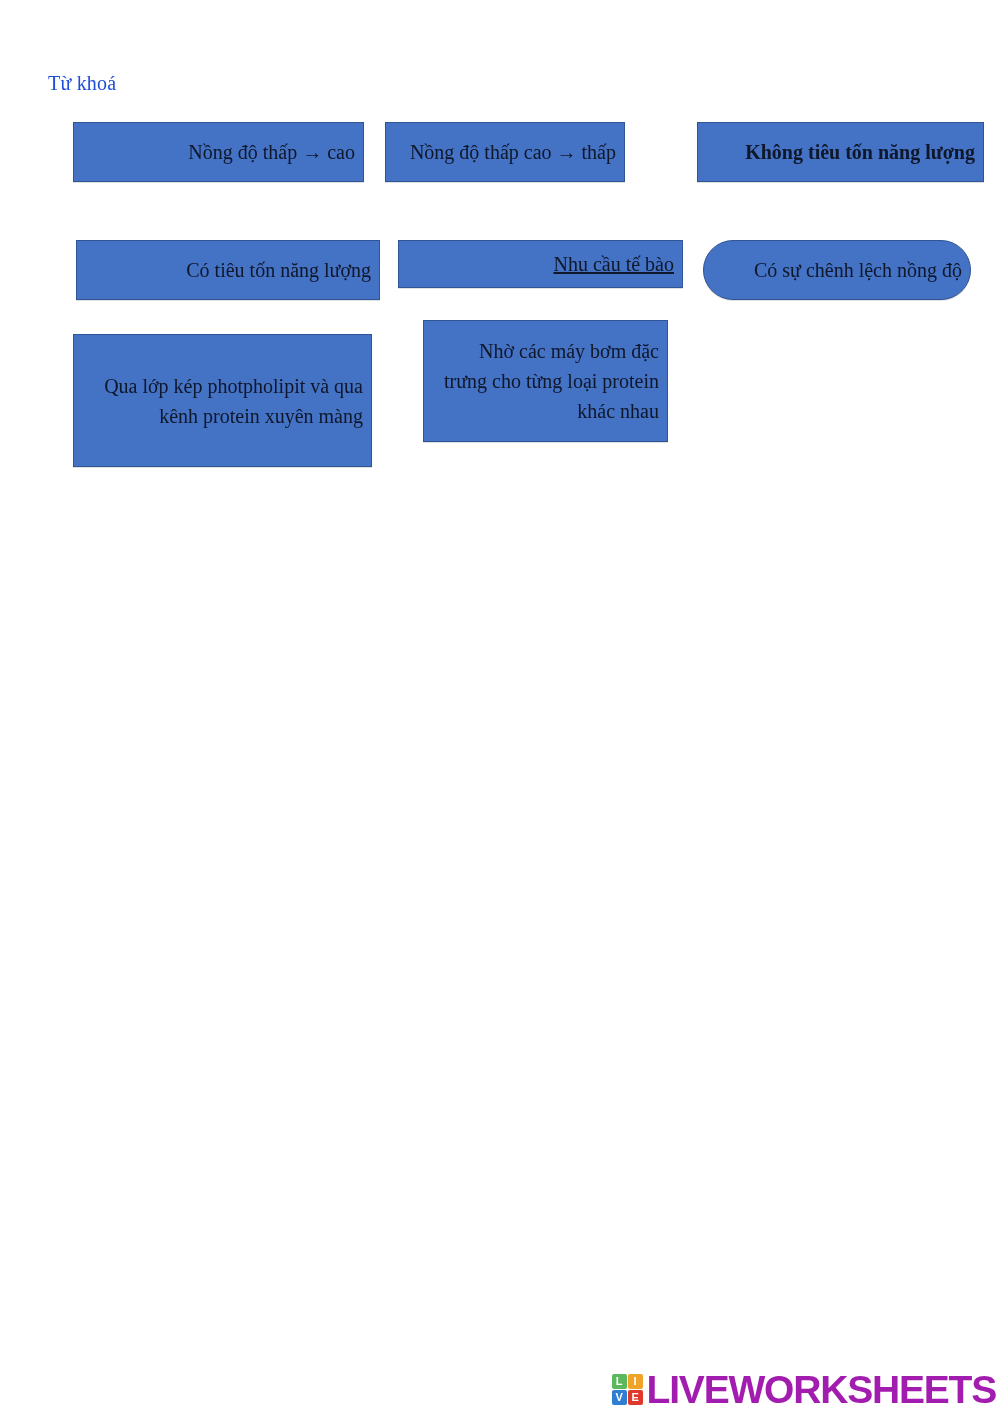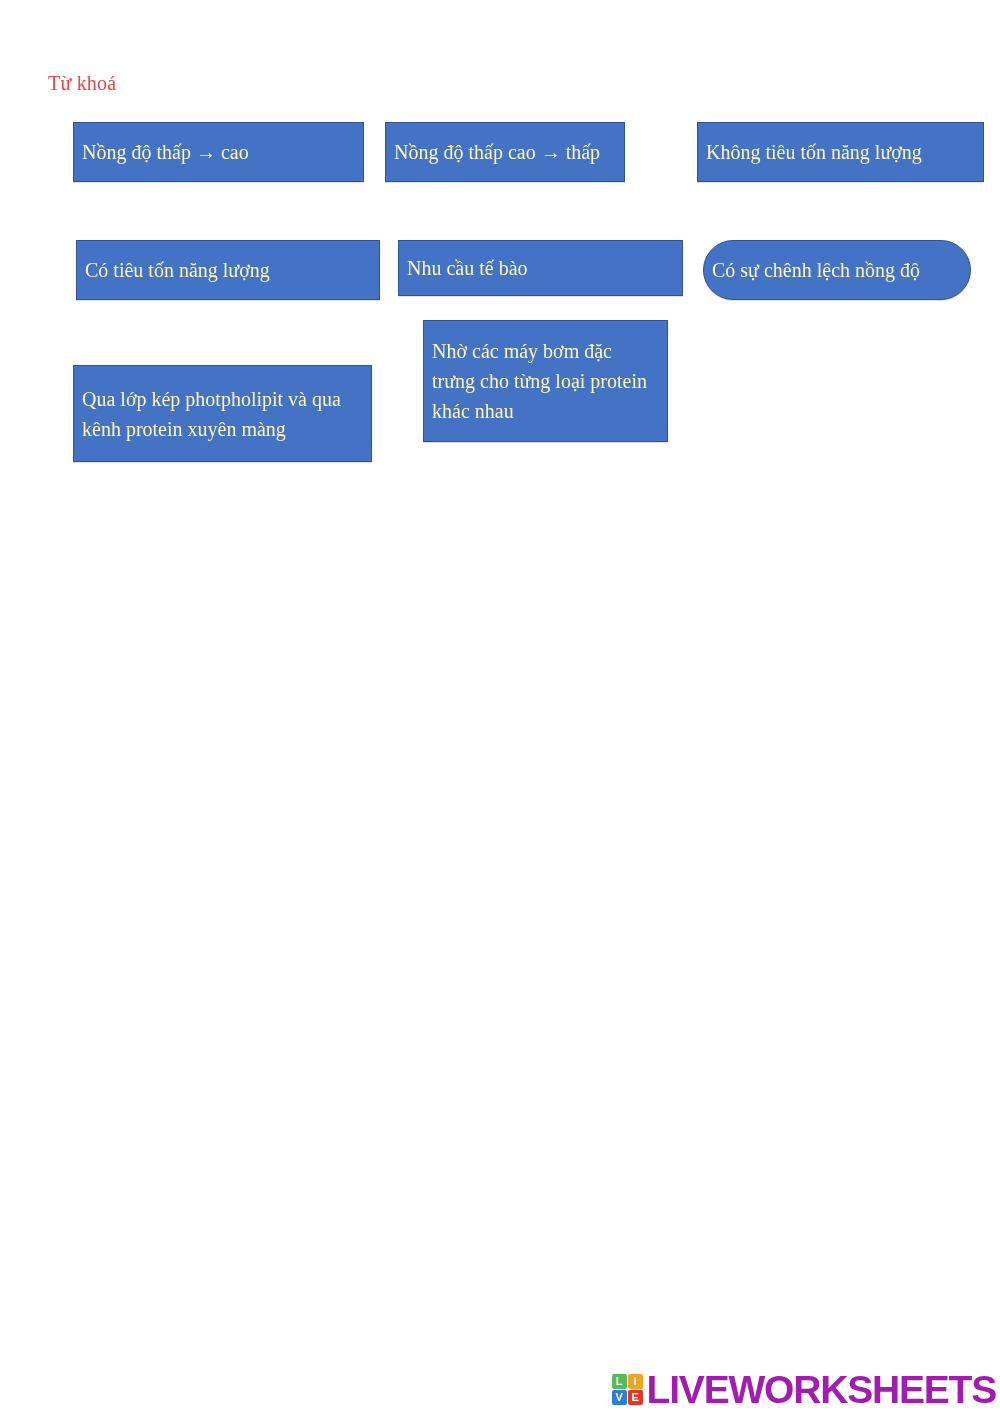--- a/index.html
+++ b/index.html
@@ -19,58 +19,58 @@
     position: absolute;
     inset: 0;
     background: #ffffff;
   }
 
   .page-title {
     position: absolute;
     left: 48px;
     top: 71px;
     font-size: 20px;
-    color: #ef4444;
+    color: #1d4ed8;
     letter-spacing: 0.2px;
     line-height: 1.2;
     white-space: nowrap;
   }
 
   .keyword-box {
     position: absolute;
     background: #4472C4;
     border: 1px solid #2f5597;
     box-sizing: border-box;
-    color: #fef9c3;
+    color: #0f172a;
     display: flex;
     align-items: center;
     justify-content: center;
-    text-align: left;
+    text-align: right;
     font-size: 20px;
     line-height: 1.5;
     padding: 2px 8px;
     box-shadow: 0 1px 0 rgba(0,0,0,0.12);
   }
   .keyword-box .kb-text {
     display: block;
     width: 100%;
   }
 
   
   #box-1 { left: 73px;  top: 122px; width: 291px; height: 60px; }
   #box-2 { left: 385px; top: 122px; width: 240px; height: 60px; }
-  #box-3 { left: 697px; top: 122px; width: 287px; height: 60px; }
+  #box-3 { left: 697px; top: 122px; width: 287px; height: 60px; font-weight: bold; }
 
   
   #box-4 { left: 76px;  top: 240px; width: 304px; height: 60px; }
-  #box-5 { left: 398px; top: 240px; width: 285px; height: 56px; }
+  #box-5 { left: 398px; top: 240px; width: 285px; height: 48px; text-decoration: underline; }
   #box-6 { left: 703px; top: 240px; width: 268px; height: 60px; border-radius: 30px; }
 
   
-  #box-7 { left: 73px;  top: 334px; width: 299px; height: 97px; margin-top: 31px; }
+  #box-7 { left: 73px;  top: 334px; width: 299px; height: 133px; }
   #box-8 { left: 423px; top: 320px; width: 245px; height: 122px; }
 
   .logo {
     position: absolute;
     right: 4px;
     bottom: 2px;
     display: flex;
     align-items: center;
     height: 44px;
   }

